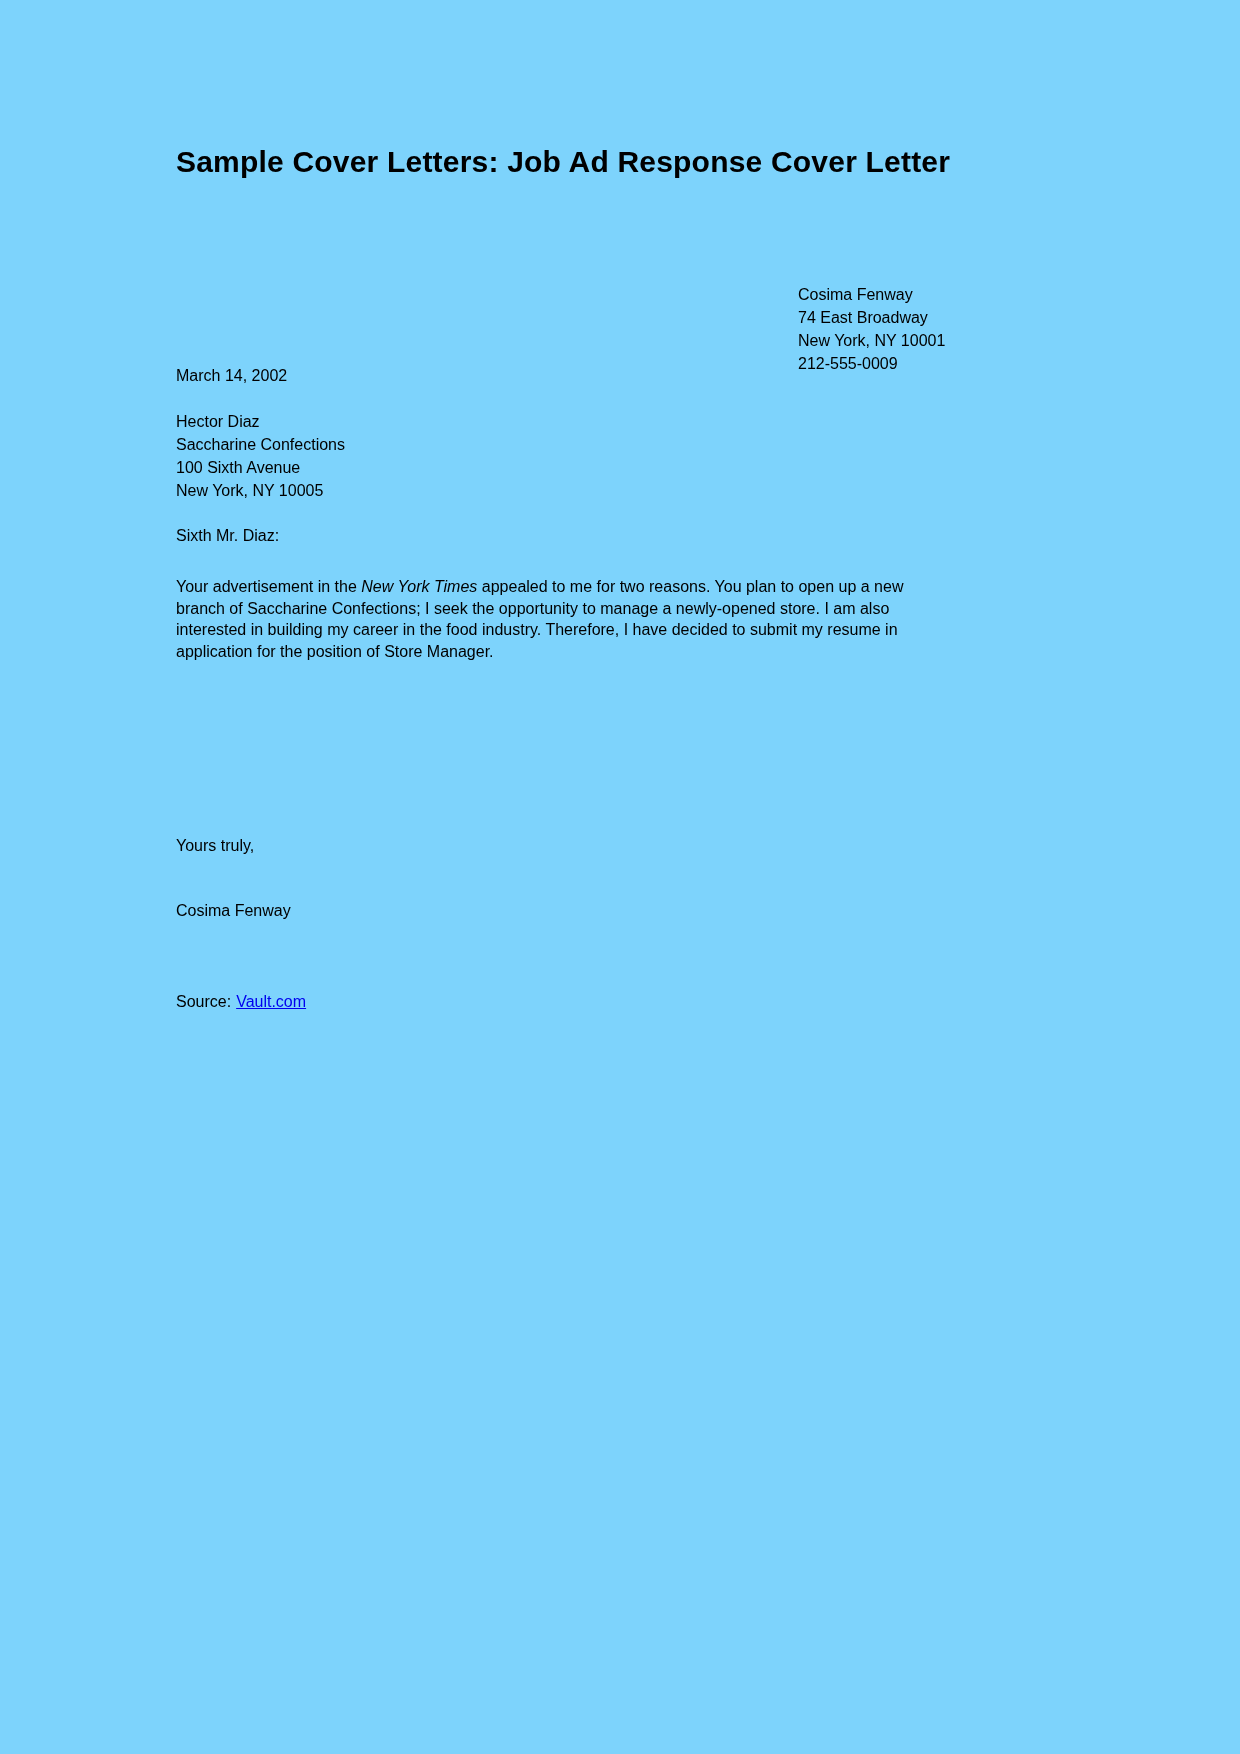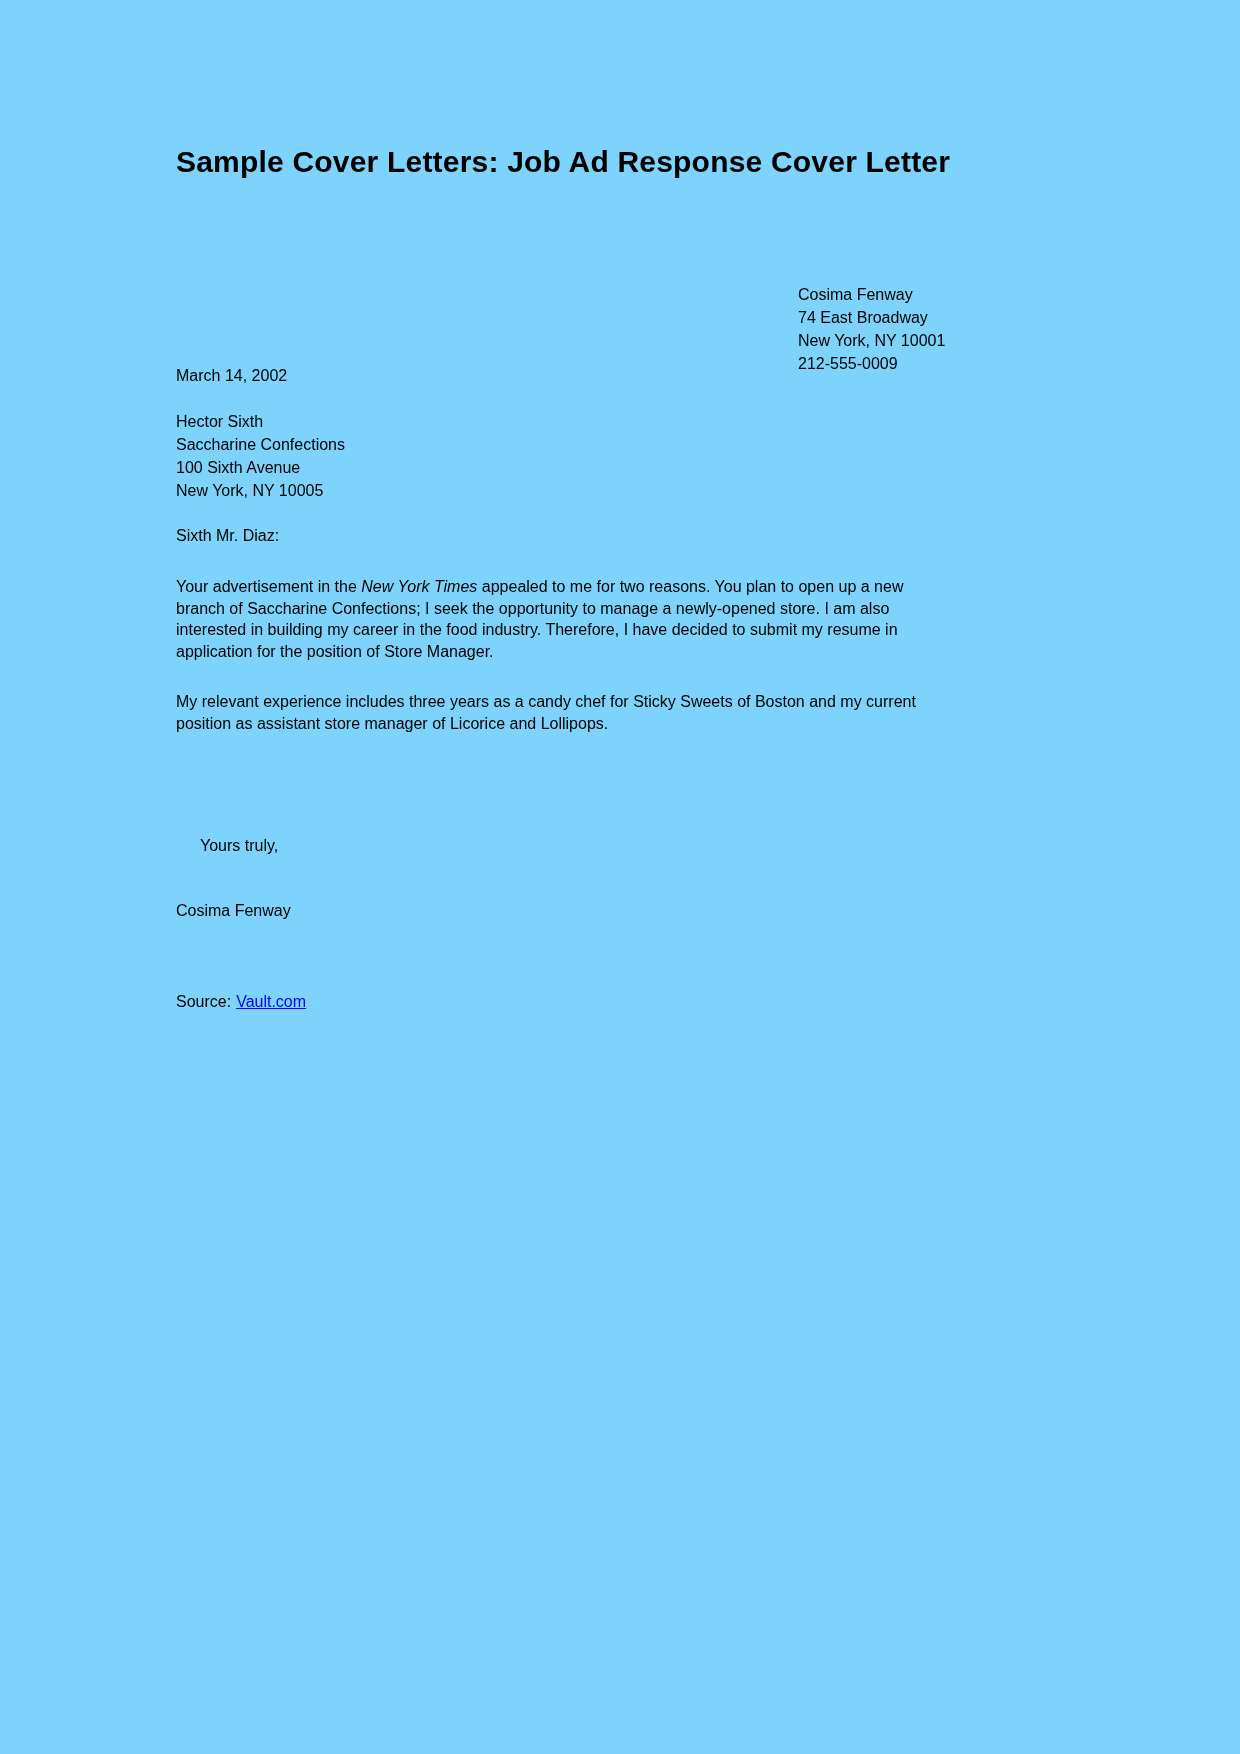--- a/index.html
+++ b/index.html
@@ -33,21 +33,21 @@
   .salutation { left: 176px; top: 525px; font-size: 16px; line-height: 21px; }
   .body-para {
     left: 176px;
     width: 758px;
     font-size: 16px;
     line-height: 21.5px;
   }
   .para-1 { top: 576px; }
   .para-2 { top: 691px; }
   .para-3 { top: 763px; }
-  .valediction { left: 176px; top: 835px; font-size: 16px; line-height: 21px; margin-left: 24px; }
+  .valediction { left: 176px; top: 835px; font-size: 16px; line-height: 21px; }
   .signature { left: 176px; top: 900px; font-size: 16px; line-height: 21px; }
   .source-line { left: 176px; top: 991px; font-size: 16px; line-height: 21px; }
   .source-label { margin-right: 5px; margin-top: 28px; }
   .newspaper-italic { font-style: italic; }
   a.source-link {
     color: #0000EE;
     text-decoration: underline;
     cursor: pointer;
   }
 </style>
@@ -61,31 +61,30 @@
   <div class="abs addr-block sender-block">
     <div>Cosima Fenway</div>
     <div>74 East Broadway</div>
     <div>New York, NY 10001</div>
     <div>212-555-0009</div>
   </div>
 
   <div class="abs date-line">March 14, 2002</div>
 
   <div class="abs addr-block recipient-block">
-    <div>Hector Sixth</div>
+    <div>Hector Diaz</div>
     <div>Saccharine Confections</div>
     <div>100 Sixth Avenue</div>
     <div>New York, NY 10005</div>
   </div>
 
   <div class="abs salutation">Sixth Mr. Diaz:</div>
 
   <p class="abs body-para para-1"><span>Your advertisement in the </span><em class="newspaper-italic">New York Times</em><span> appealed to me for two reasons. You plan to open up a new branch of Saccharine Confections; I seek the opportunity to manage a newly-opened store. I am also interested in building my career in the food industry. Therefore, I have decided to submit my resume in application for the position of Store Manager.</span></p>
 
-  <p class="abs body-para para-2">My relevant experience includes three years as a candy chef for Sticky Sweets of Boston and my current position as assistant store manager of Licorice and Lollipops.</p>
 
 
   <div class="abs valediction">Yours truly,</div>
 
   <div class="abs signature">Cosima Fenway</div>
 
   <div class="abs source-line">
     <span class="source-label">Source:</span><a class="source-link">Vault.com</a>
   </div>
 

